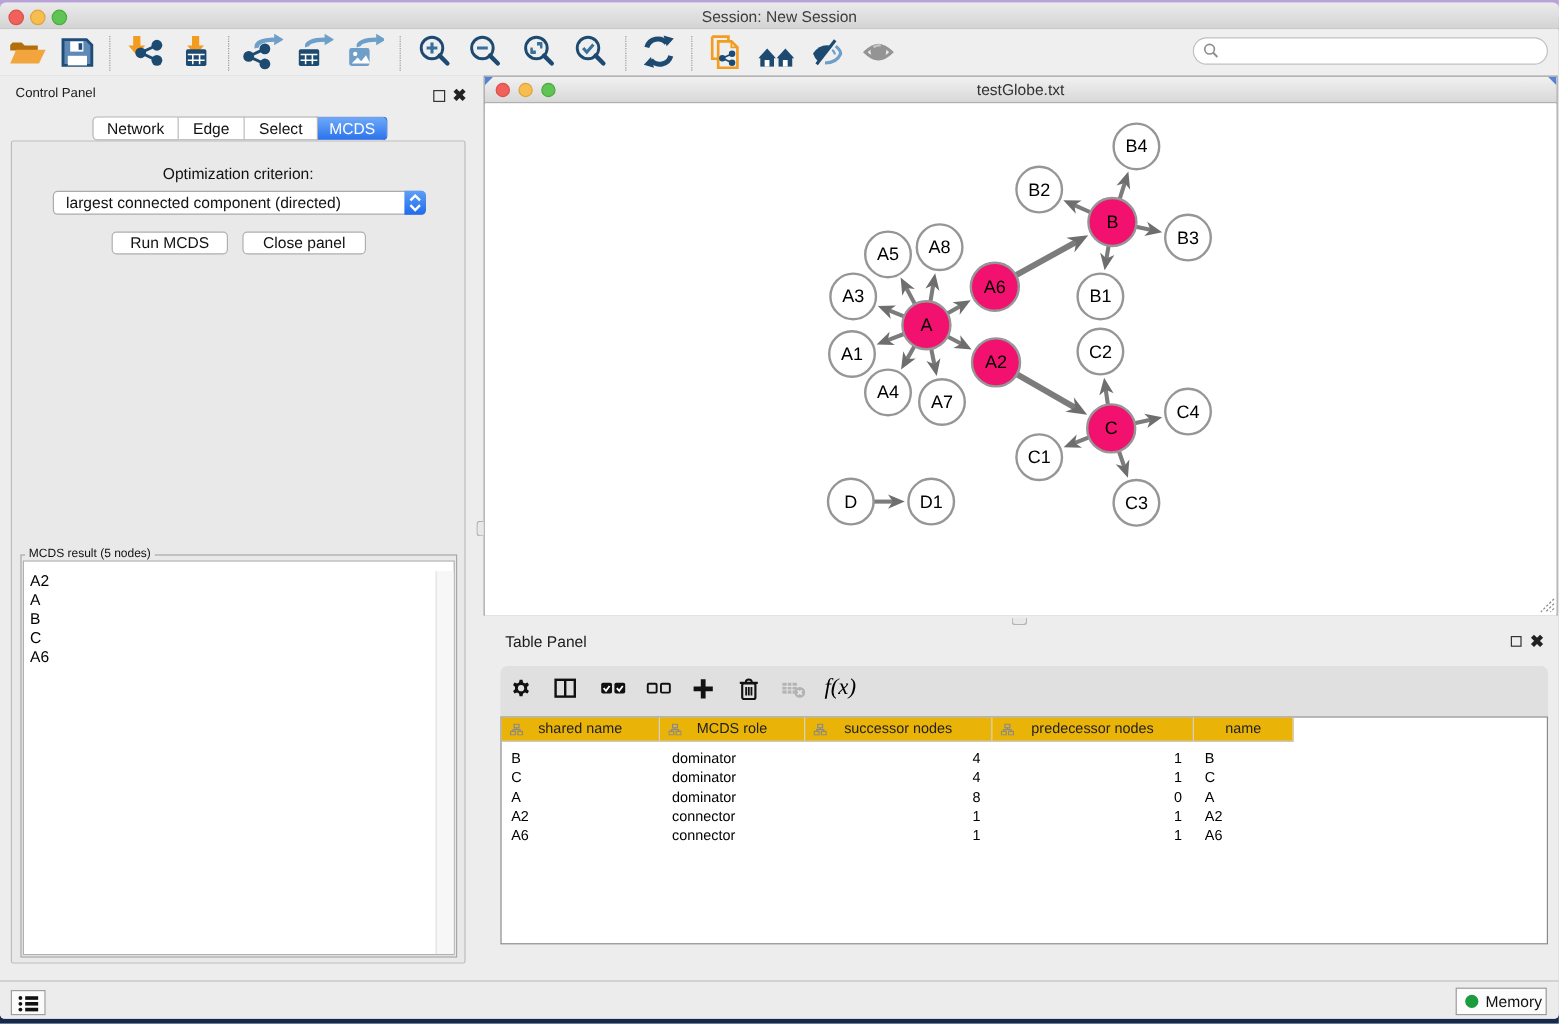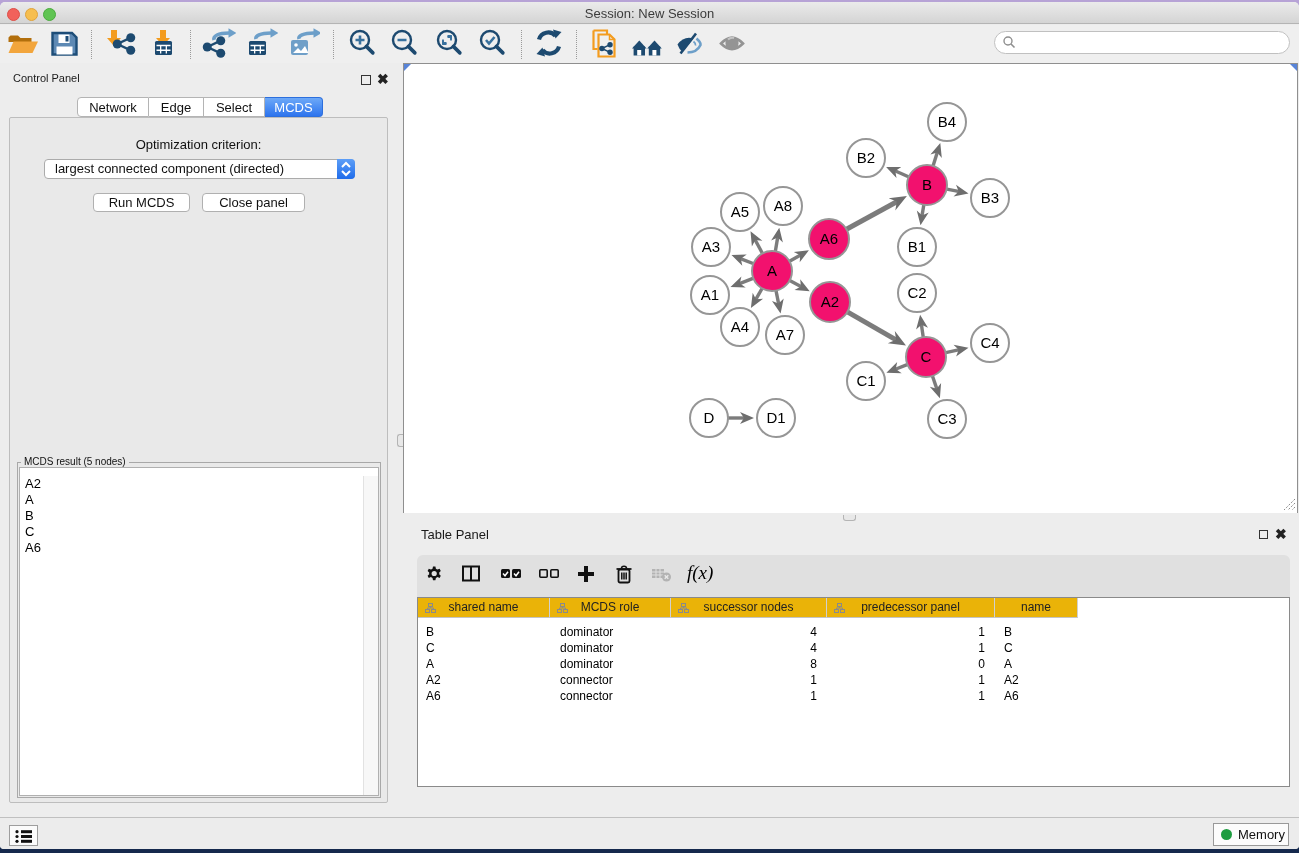--- a/index.html
+++ b/index.html
@@ -202,20 +202,26 @@
             <div>A2</div>
             <div>A</div>
             <div>B</div>
             <div>C</div>
             <div>A6</div>
           </div>
       <div id="mcdsscroll"></div>
     </div>
   </div>
   <div id="netwin">
+   <div id="nettb">
+    <div class="light" style="left:9px;top:5px;width:12px;height:12px;background:#f1615b;border:1px solid #dd4f48"></div>
+    <div class="light" style="left:28px;top:5px;width:12px;height:12px;background:#f6be4f;border:1px solid #e0a33b"></div>
+    <div class="light" style="left:47px;top:5px;width:12px;height:12px;background:#60c453;border:1px solid #4aab3e"></div>
+    <div id="nettitle">testGlobe.txt</div>
+   </div>
    <div id="graphwrap"><svg id="graph" width="893" height="426" font-family="Liberation Sans, sans-serif">
             <line x1="358.9" y1="167.3" x2="350.8" y2="152.2" stroke="#7c7c7c" stroke-width="3.4"></line>
             <polygon points="346.5,144.3 358.4,153.8 351.3,153.1 347.9,159.5" fill="#6e6e6e"></polygon>
             <line x1="371.2" y1="165.3" x2="373.8" y2="149.6" stroke="#7c7c7c" stroke-width="3.4"></line>
             <polygon points="375.3,140.7 378.9,155.5 373.7,150.6 367.1,153.5" fill="#6e6e6e"></polygon>
             <line x1="350.3" y1="177.0" x2="335.8" y2="171.3" stroke="#7c7c7c" stroke-width="3.4"></line>
             <polygon points="327.5,168.1 342.7,167.6 336.8,171.7 338.3,178.8" fill="#6e6e6e"></polygon>
             <line x1="350.3" y1="190.9" x2="334.9" y2="196.8" stroke="#7c7c7c" stroke-width="3.4"></line>
             <polygon points="326.5,200.1 337.4,189.4 335.8,196.4 341.7,200.6" fill="#6e6e6e"></polygon>
             <line x1="358.6" y1="200.5" x2="351.4" y2="213.1" stroke="#7c7c7c" stroke-width="3.4"></line>
@@ -366,21 +372,21 @@
               <rect x="3.5" y="0.5" width="4" height="3" fill="none" stroke="#8a8a8a"></rect>
               <rect x="0.5" y="6.5" width="4" height="3" fill="none" stroke="#8a8a8a"></rect>
               <rect x="6.5" y="6.5" width="4" height="3" fill="none" stroke="#8a8a8a"></rect>
               <path d="M5.5,3.5 v1.5 M2.5,6.5 v-1.5 h6 v1.5" fill="none" stroke="#8a8a8a"></path>
             </svg><span>successor nodes</span></div>
           <div class="th" style="left:409px;width:168px"><svg class="hi" width="11" height="10" viewBox="0 0 11 10">
               <rect x="3.5" y="0.5" width="4" height="3" fill="none" stroke="#8a8a8a"></rect>
               <rect x="0.5" y="6.5" width="4" height="3" fill="none" stroke="#8a8a8a"></rect>
               <rect x="6.5" y="6.5" width="4" height="3" fill="none" stroke="#8a8a8a"></rect>
               <path d="M5.5,3.5 v1.5 M2.5,6.5 v-1.5 h6 v1.5" fill="none" stroke="#8a8a8a"></path>
-            </svg><span>predecessor panel</span></div>
+            </svg><span>predecessor nodes</span></div>
           <div class="th" style="left:577px;width:83px"><span>name</span></div>
           <div class="td" style="left:8px;top:26px">B</div>
           <div class="td" style="left:142px;top:26px">dominator</div>
           <div class="td num" style="left:253px;top:26px;width:146px">4</div>
           <div class="td num" style="left:409px;top:26px;width:158px">1</div>
           <div class="td" style="left:586px;top:26px">B</div>
           <div class="td" style="left:8px;top:42px">C</div>
           <div class="td" style="left:142px;top:42px">dominator</div>
           <div class="td num" style="left:253px;top:42px;width:146px">4</div>
           <div class="td num" style="left:409px;top:42px;width:158px">1</div>

